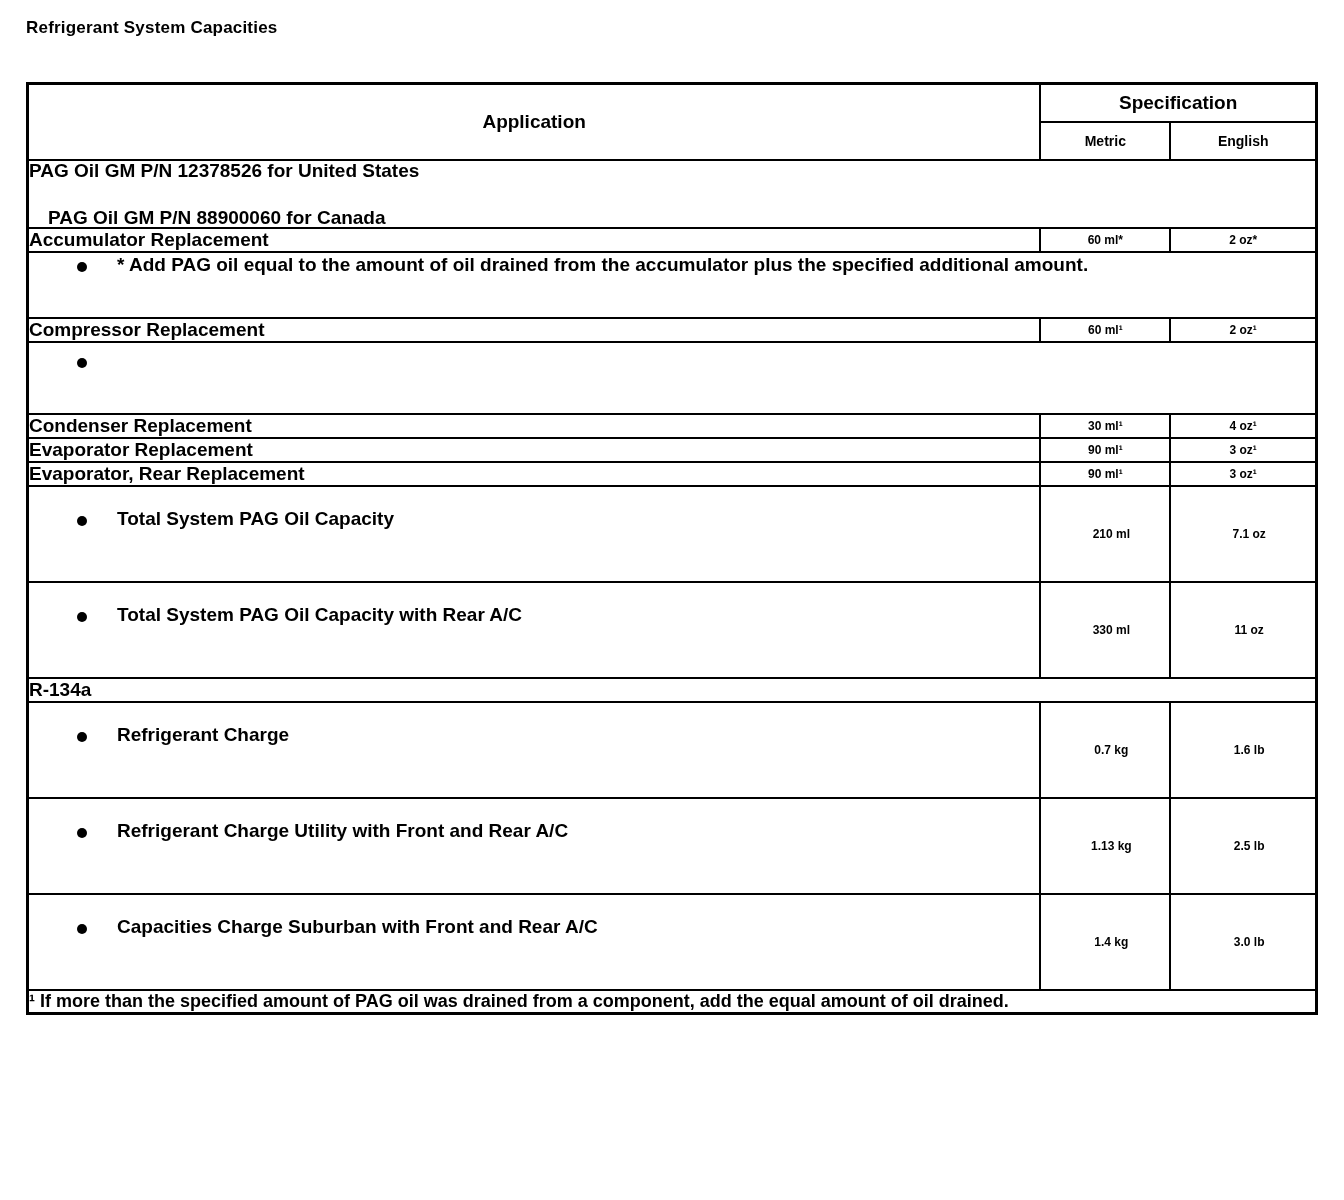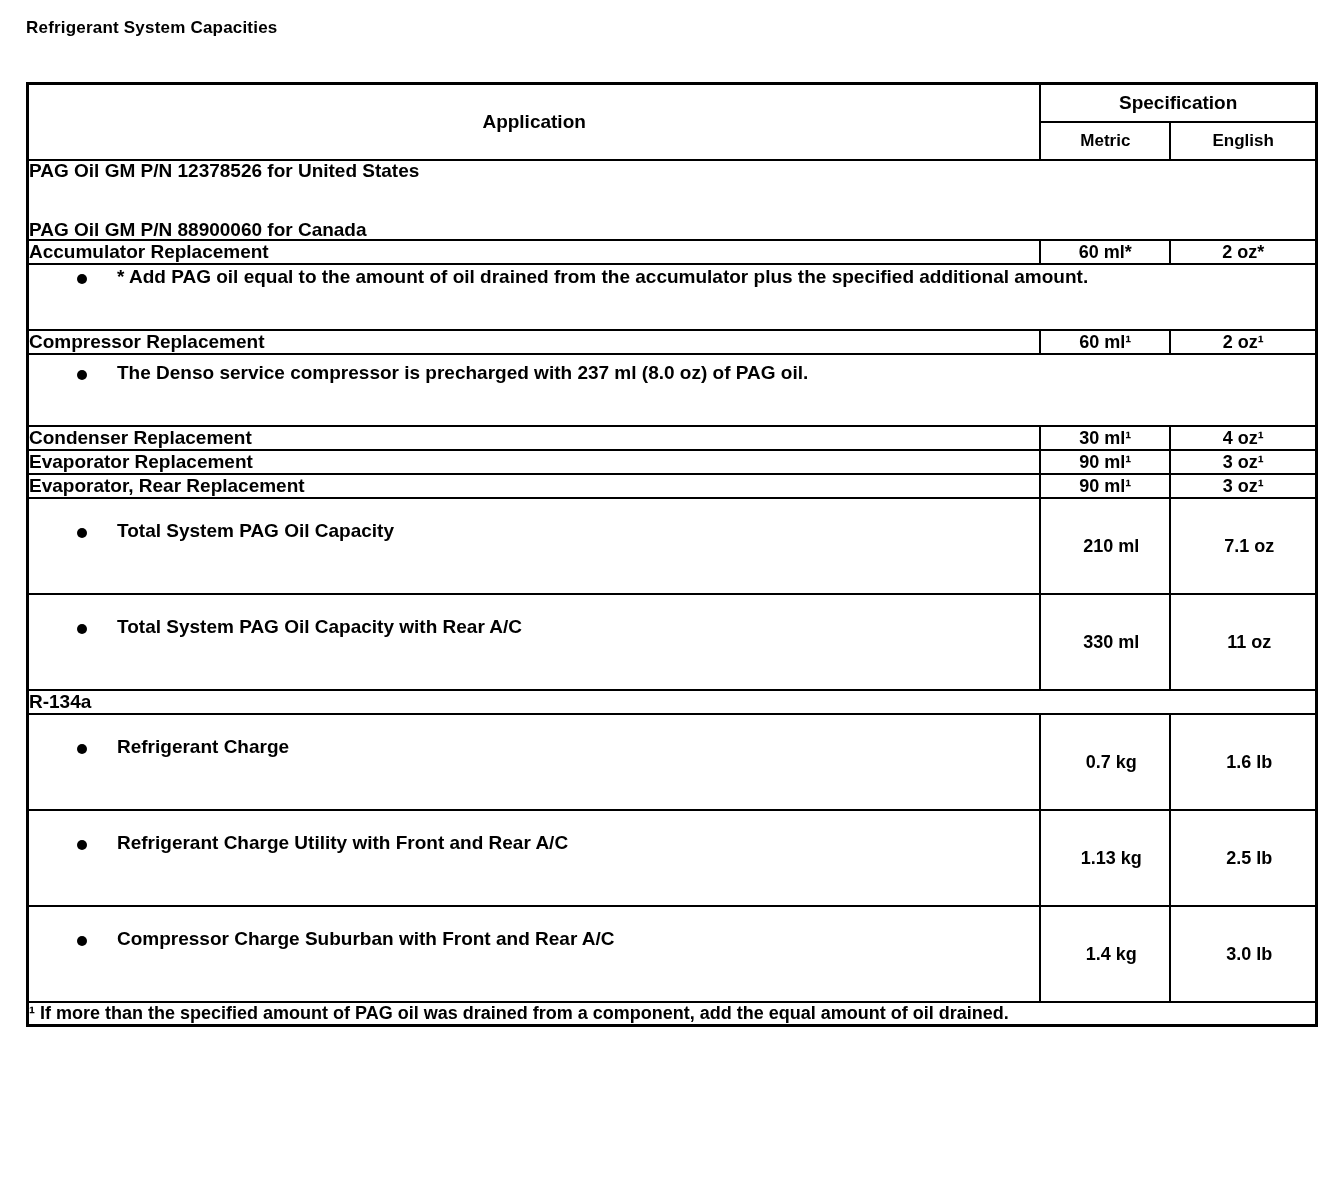--- a/index.html
+++ b/index.html
@@ -50,32 +50,32 @@
     height: 36px;
     line-height: 36px;
   }
   .hdr-app {
     text-align: center;
     font-size: 19px;
     height: 74px;
   }
   .hdr-sub {
     text-align: center;
-    font-size: 17px;
+    font-size: 14px;
     font-weight: bold;
     height: 36px;
     line-height: 36px;
   }
   td.app-cell {
     font-size: 19px;
     padding: 5px 6px 5px 8px;
     text-align: left;
   }
   td.val-cell {
-    font-size: 18px;
+    font-size: 12px;
     text-align: center;
     padding: 4px 4px;
   }
   .row-tall td.app-cell { height: 74px; vertical-align: top; padding-top: 20px;}
   .row-tall td.val-cell { vertical-align: middle; padding-left: 12px; }
 
   .bullet-line {
     display: flex;
     align-items: flex-start;
     padding-left: 48px;
@@ -90,21 +90,21 @@
   }
   .bullet-text {
     font-size: 19px;
     line-height: 1.25;
   }
   .two-line-cell {
     padding: 6px 6px 10px 8px;
     font-size: 19px;
     line-height: 1.0;
   }
-  .two-line-cell div.l2 { margin-top: 40px; }
+  .two-line-cell div.l2 { margin-top: 28px; padding-left: 19px; }
   .footnote {
     font-size: 18px;
     padding: 6px 6px 8px 8px;
     text-align: left;
   }
 </style>
 </head>
 <body>
 
 <div class="page">
@@ -152,21 +152,20 @@
       <tr>
         <td class="app-cell">Compressor Replacement</td>
         <td class="val-cell">60 ml¹</td>
         <td class="val-cell">2 oz¹</td>
       </tr>
 
       <tr>
         <td colspan="3" style="height:64px; vertical-align:top; padding-top:6px;">
           <div class="bullet-line">
             <span class="bullet-dot"></span>
-            <span class="bullet-text">The Denso service compressor is precharged with 237 ml (8.0 oz) of PAG oil.</span>
           </div>
         </td>
       </tr>
 
       <tr>
         <td class="app-cell">Condenser Replacement</td>
         <td class="val-cell">30 ml¹</td>
         <td class="val-cell">4 oz¹</td>
       </tr>
 
@@ -227,21 +226,21 @@
           </div>
         </td>
         <td class="val-cell">1.13 kg</td>
         <td class="val-cell">2.5 lb</td>
       </tr>
 
       <tr class="row-tall">
         <td class="app-cell">
           <div class="bullet-line">
             <span class="bullet-dot"></span>
-            <span class="bullet-text">Compressor Charge Suburban with Front and Rear A/C</span>
+            <span class="bullet-text">Capacities Charge Suburban with Front and Rear A/C</span>
           </div>
         </td>
         <td class="val-cell">1.4 kg</td>
         <td class="val-cell">3.0 lb</td>
       </tr>
 
       <tr>
         <td class="footnote" colspan="3">¹ If more than the specified amount of PAG oil was drained from a component, add the equal amount of oil drained.</td>
       </tr>
     </tbody>

